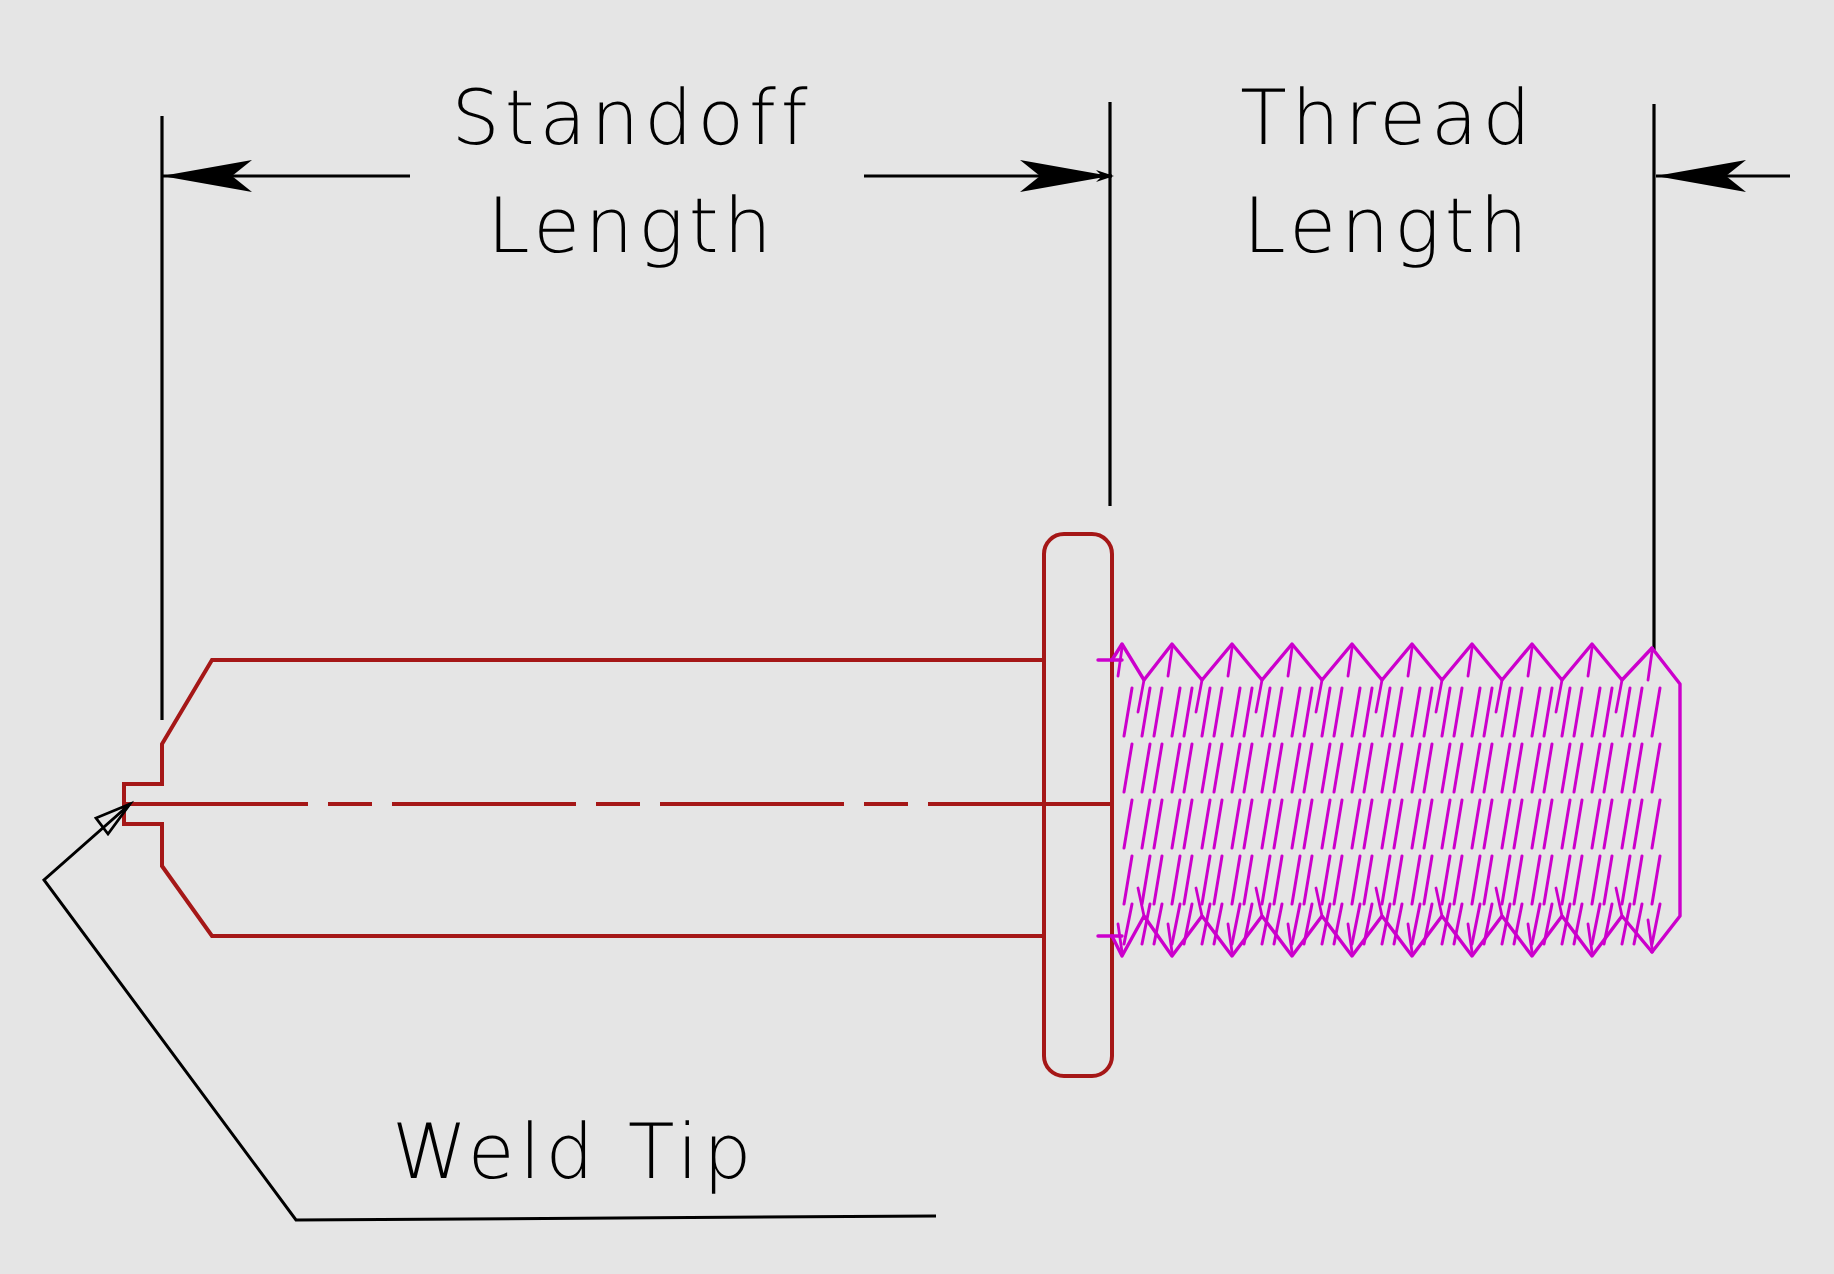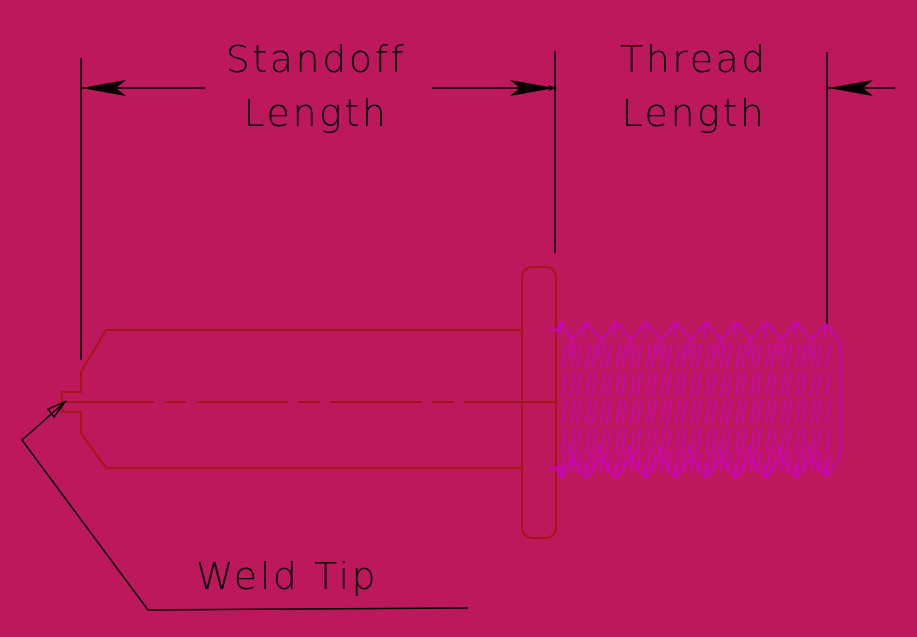--- a/index.html
+++ b/index.html
@@ -8,21 +8,21 @@
     padding: 0;
     background: #ffffff;
   }
   body {
     font-family: "DejaVu Sans", sans-serif;
   }
   #canvas-wrap {
     position: relative;
     width: 917px;
     height: 637px;
-    background: #be185d;
+    background: #e5e5e5;
     overflow: hidden;
   }
   #drawing {
     display: block;
     width: 917px;
     height: 637px;
   }
   .dim-text {
     font-family: "DejaVu Sans", sans-serif;
     font-size: 38px;

